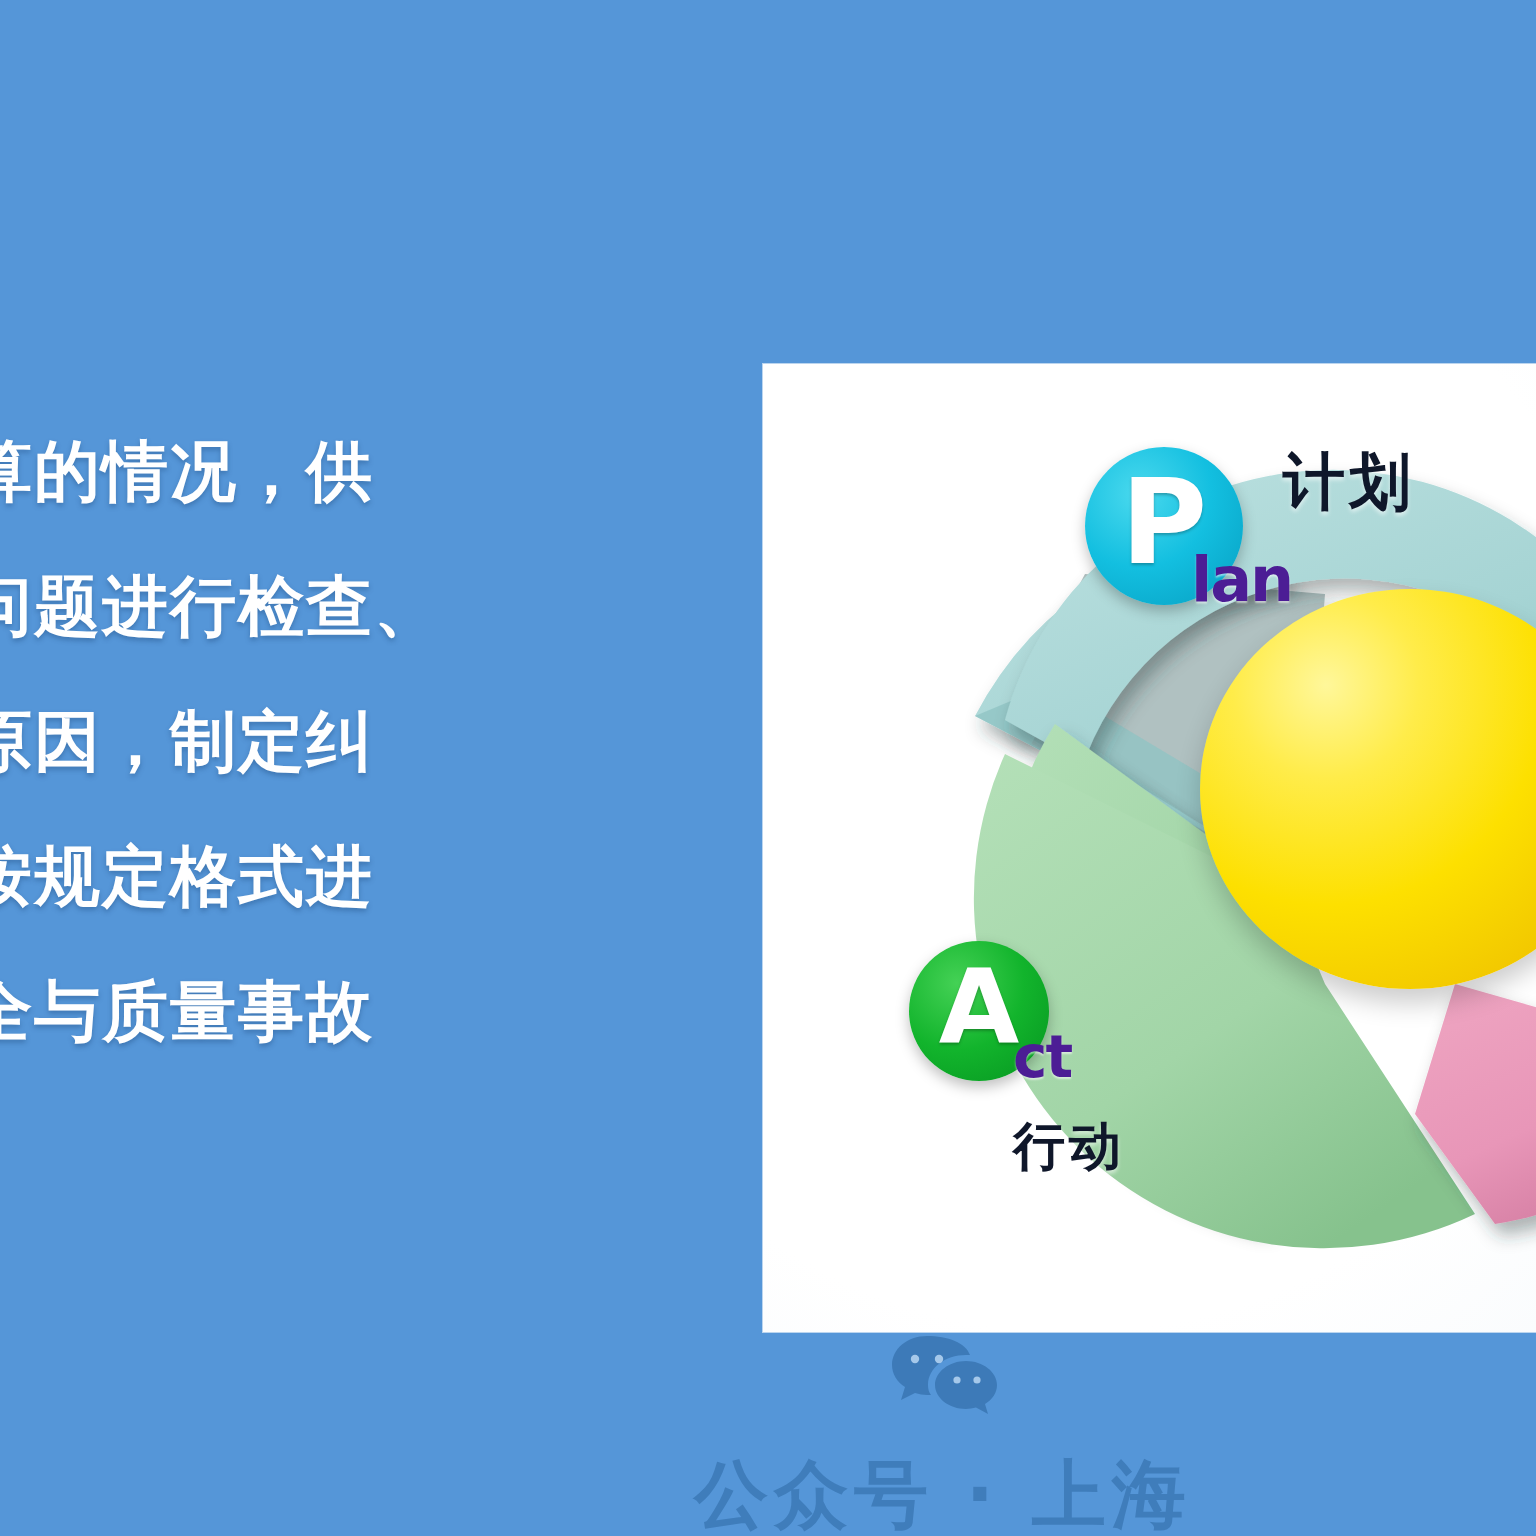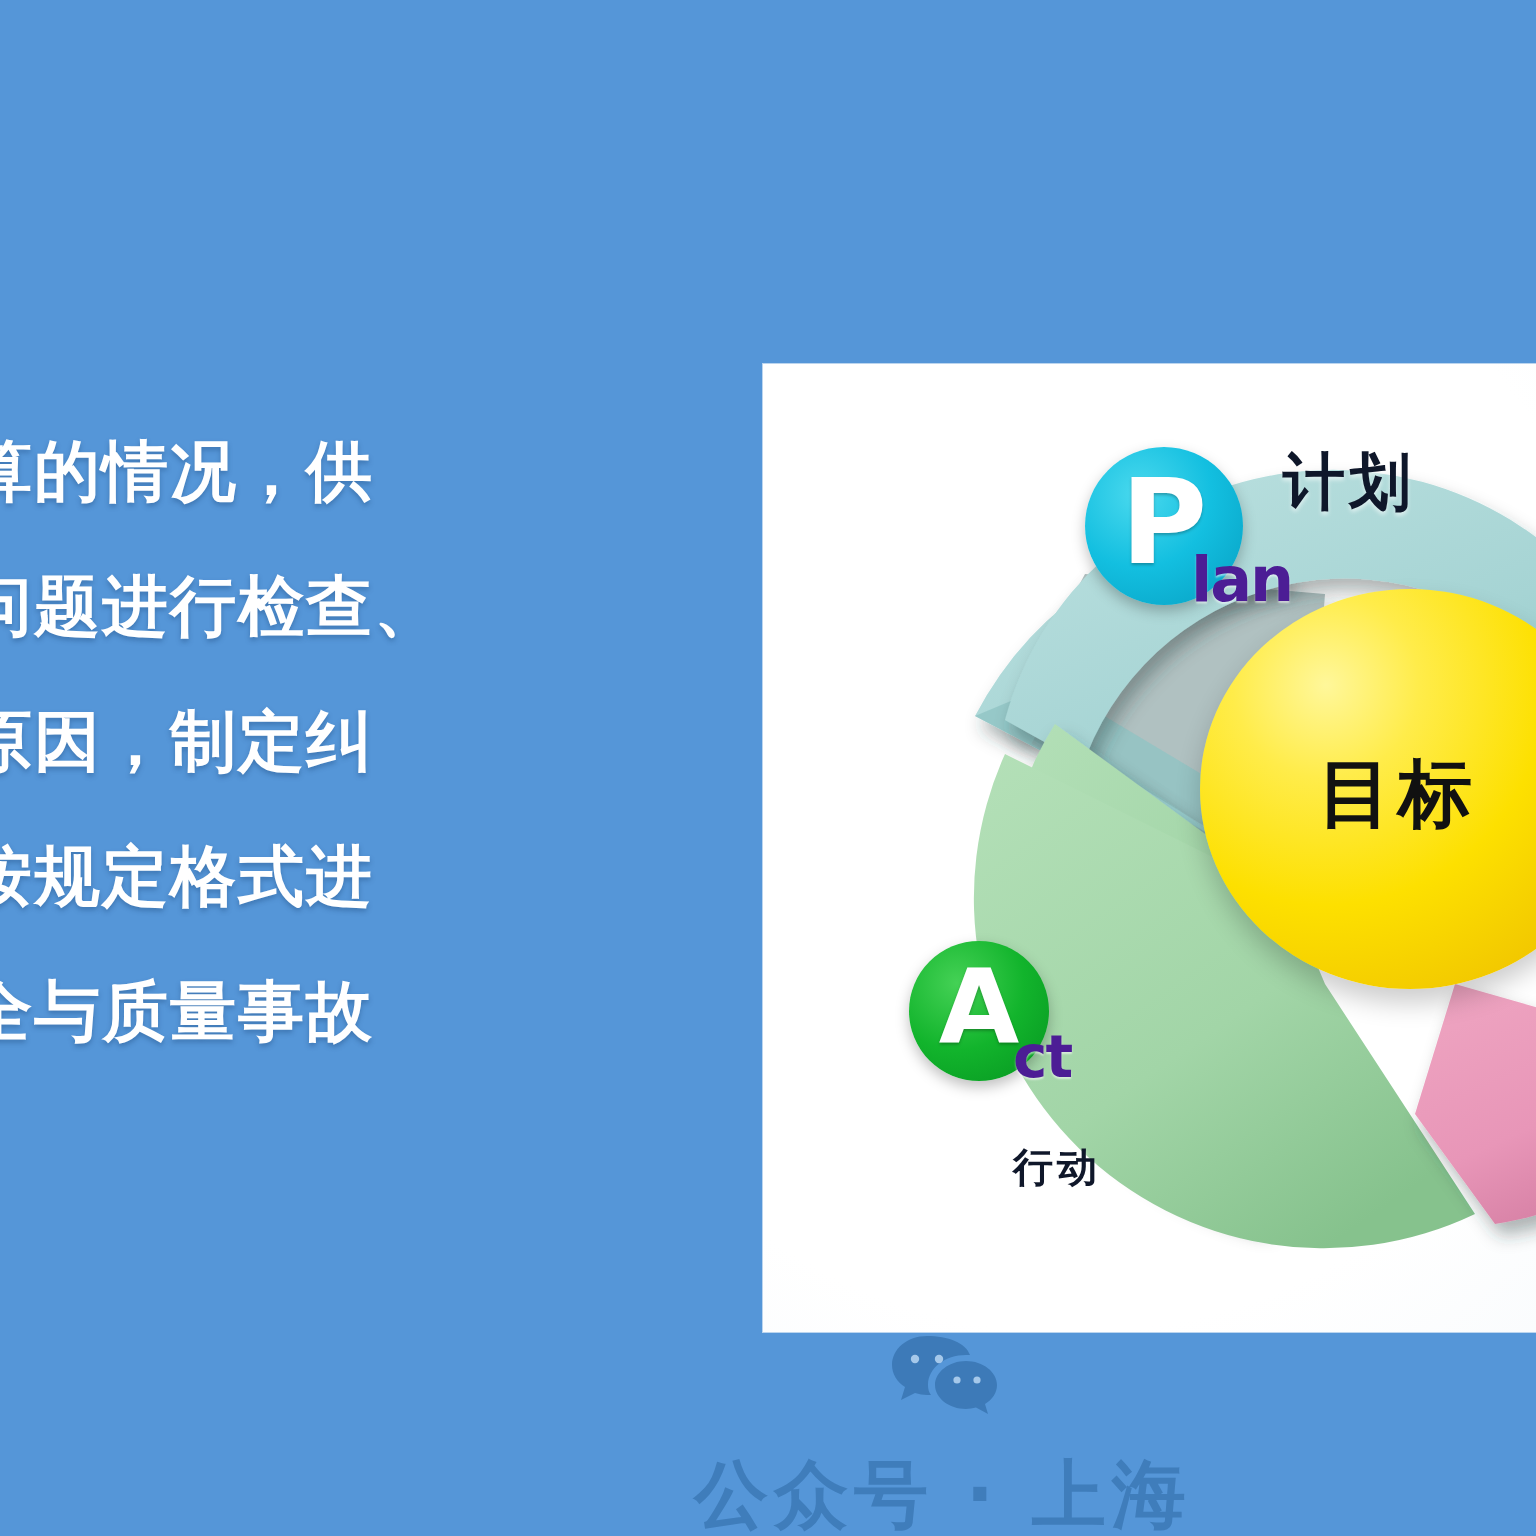--- a/index.html
+++ b/index.html
@@ -89,21 +89,21 @@
     position:absolute;
     color:#0f172a;
     font-weight:700;
     font-size:62px;
     letter-spacing:4px;
     font-family:"DejaVu Sans","Liberation Sans",sans-serif;
     text-shadow:0 3px 4px rgba(255,255,255,.6);
     white-space:nowrap;
   }
   .label-plan{left:1283px;top:440px;}
-  .label-act{left:1013px;top:1140px;font-size:40px;}
+  .label-act{left:1013px;top:1112px;font-size:52px;}
 
   
   .goal-sphere{
     position:absolute;
     left:1200px;top:589px;
     width:420px;height:400px;
     border-radius:50%;
     background:
       radial-gradient(circle at 30% 24%, #fff79a 0%, #ffec4a 22%, #fde000 52%, #f2c800 80%, #e0b400 100%);
     box-shadow:0 14px 26px rgba(0,0,0,.2);
@@ -212,21 +212,20 @@
                  L 880 640
                  A 340 340 0 0 1 640 800
                  L 560 690 Z" fill="url(#gPink)" filter="url(#sh)"></path>
 
         <path d="M 700 180 L 880 140 L 900 240 L 760 250 Z" fill="url(#gPurple)" filter="url(#sh)"></path>
       </svg>
     </div>
   </div>
 
   <div class="goal-sphere"></div>
-  <div class="goal-text">目标</div>
 
   <div class="badge badge-plan">
     <span class="badge-letter">P</span>
   </div>
   <div class="badge-tail tail-plan">lan</div>
   <div class="cn-label label-plan">计划</div>
 
   <div class="badge badge-act">
     <span class="badge-letter">A</span>
   </div>

